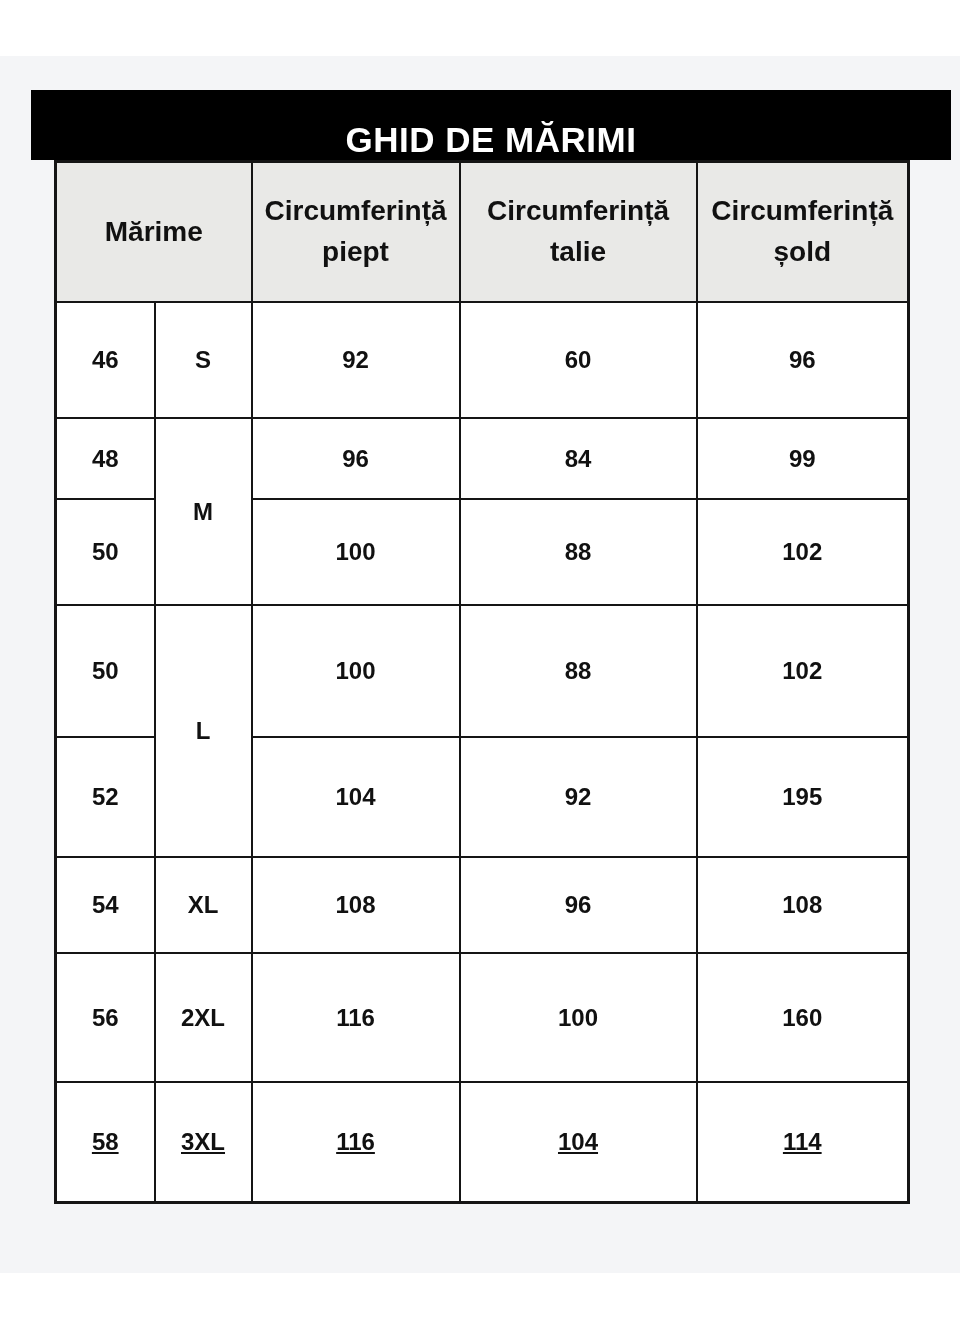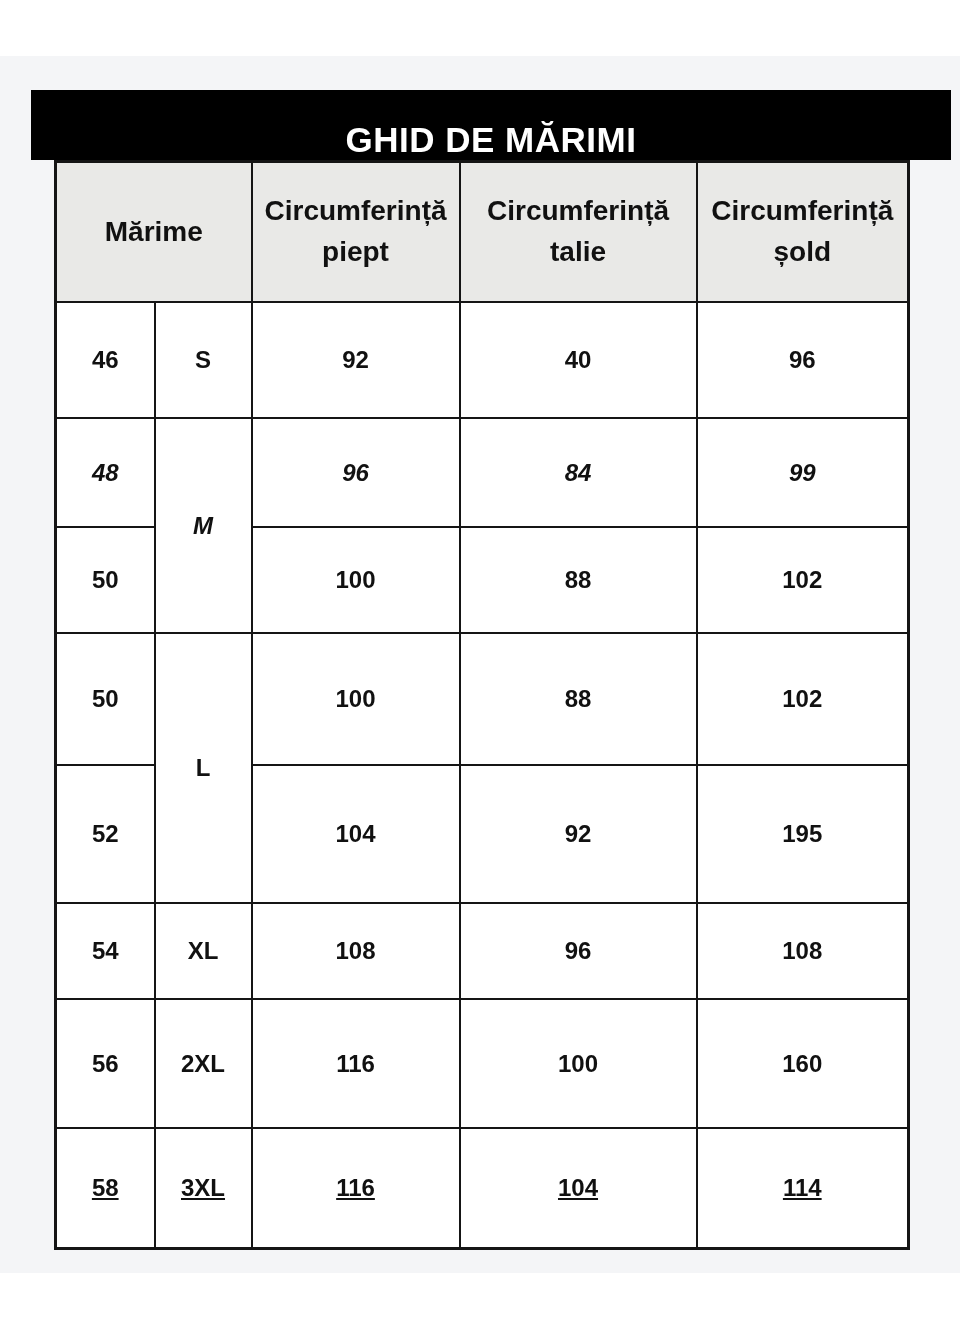--- a/index.html
+++ b/index.html
@@ -63,24 +63,24 @@
     font-size: 28px;
     line-height: 1.45;
     height: 138px;
   }
   col.c-eu   { width: 99px; }
   col.c-intl { width: 97px; }
   col.c-chest{ width: 208px; }
   col.c-waist{ width: 237px; }
   col.c-hips { width: 212px; }
   tr.r1 { height: 116px; }
-  tr.r2 { height: 109px; font-style: italic; }
+  tr.r2 { height: 81px; }
   tr.r3 { height: 106px; }
   tr.r4 { height: 132px; }
-  tr.r5 { height: 138px; }
+  tr.r5 { height: 120px; }
   tr.r6 { height: 96px; }
   tr.r7 { height: 129px; }
   tr.r8 { height: 120px; text-decoration: underline; }
 </style>
 </head>
 <body>
 
 <div class="panel"></div>
 
 <div class="banner">
@@ -100,21 +100,21 @@
       <td colspan="2">Mărime</td>
       <td>Circumferință piept</td>
       <td>Circumferință talie</td>
       <td>Circumferință șold</td>
     </tr>
 
     <tr class="r1">
       <td>46</td>
       <td>S</td>
       <td>92</td>
-      <td>40</td>
+      <td>60</td>
       <td>96</td>
     </tr>
 
     <tr class="r2">
       <td>48</td>
       <td rowspan="2">M</td>
       <td>96</td>
       <td>84</td>
       <td>99</td>
     </tr>

